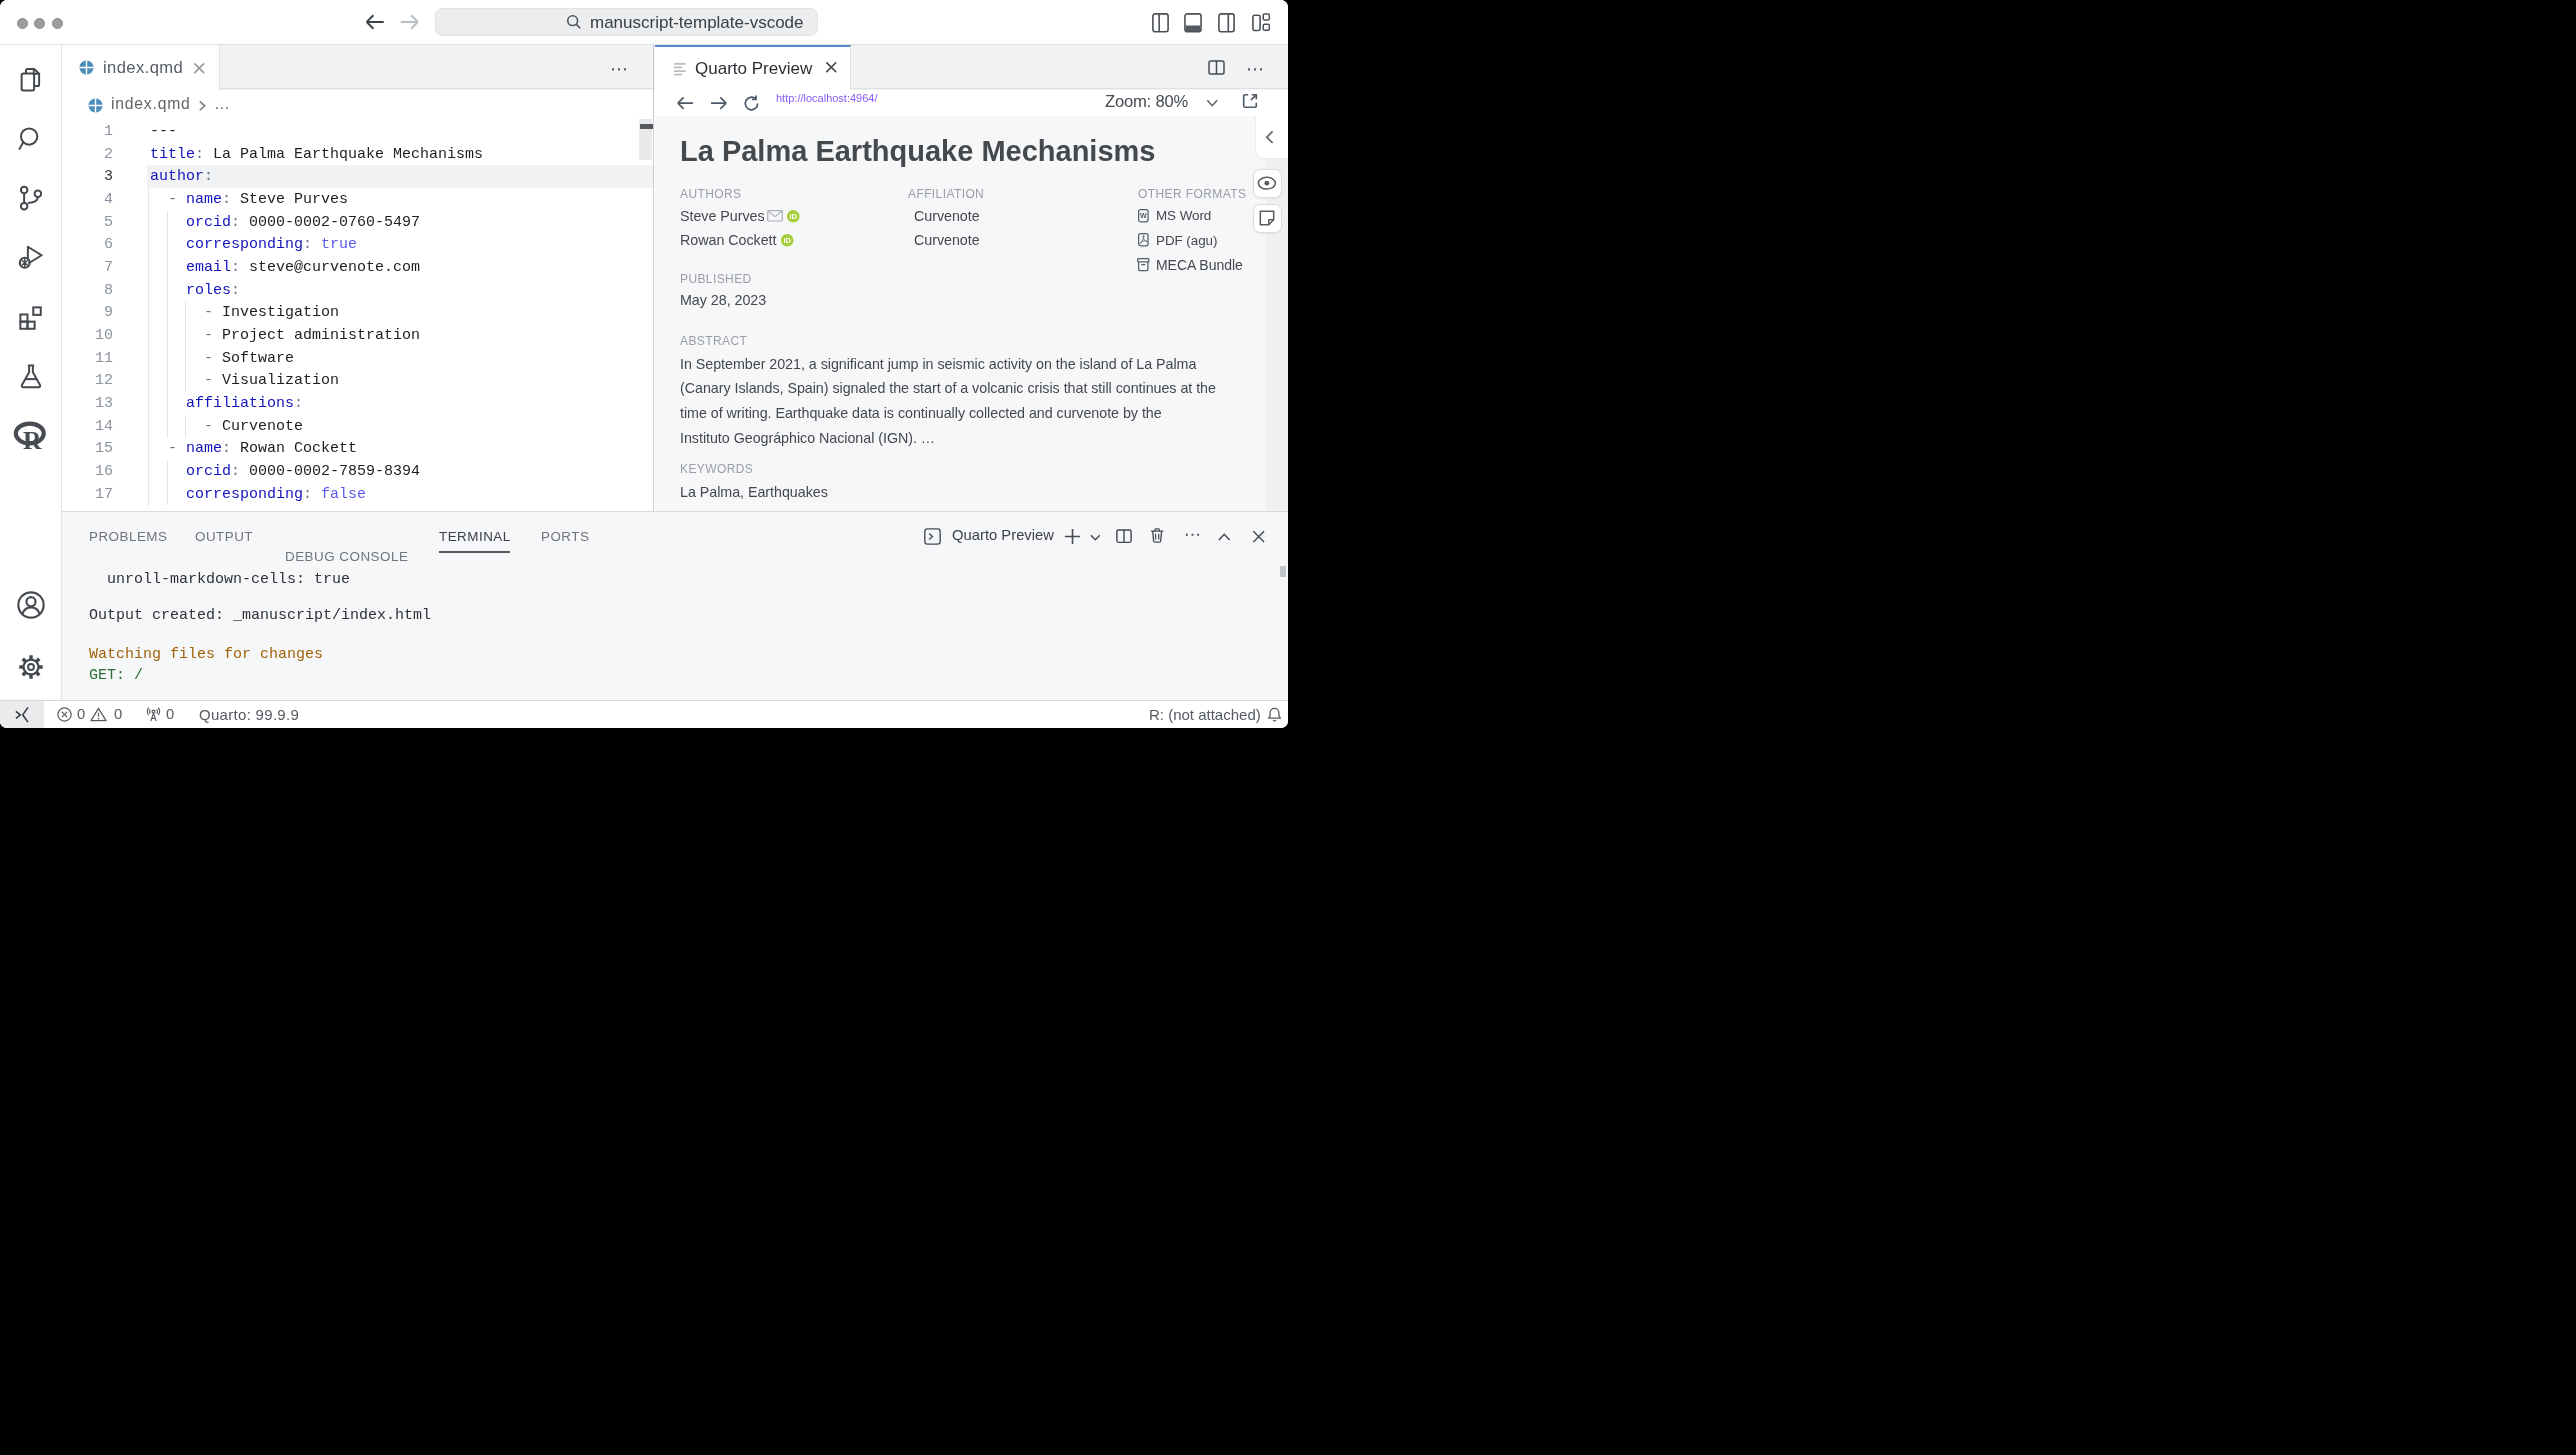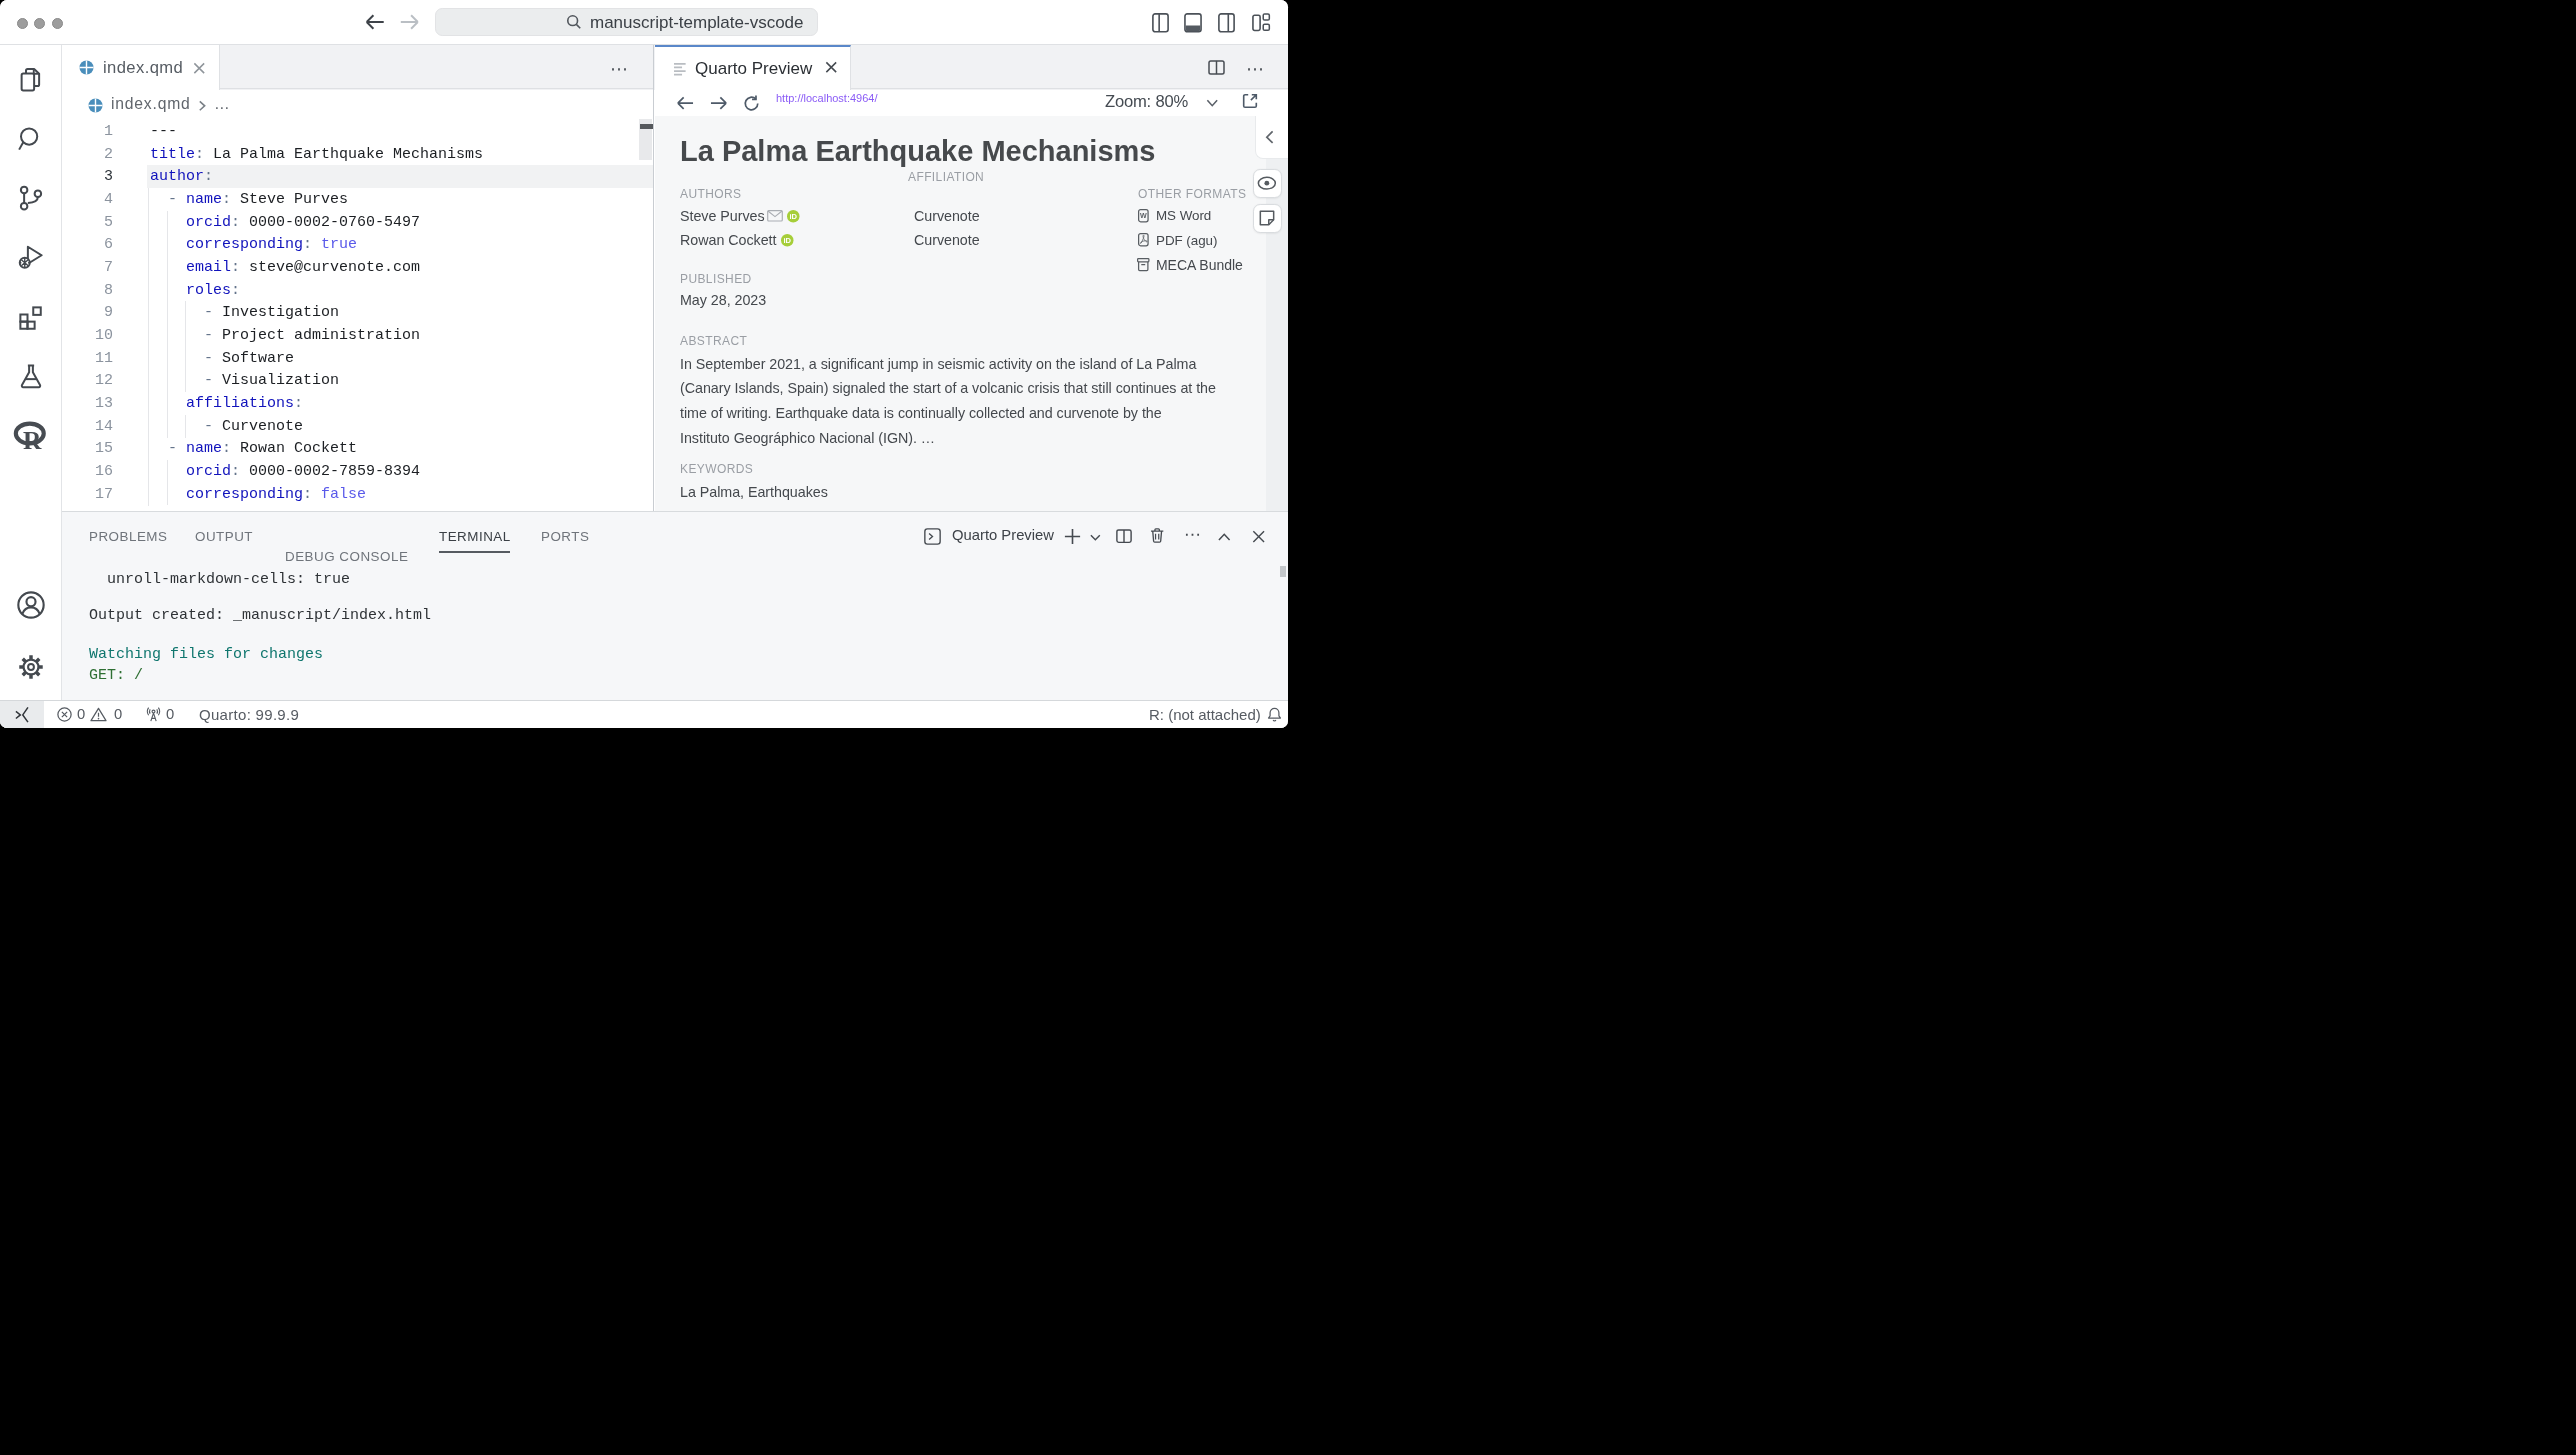--- a/index.html
+++ b/index.html
@@ -262,21 +262,21 @@
       </svg>
       <svg width="18" height="18" style="left:586px; top:1.8px;" viewBox="0 0 20 20">
         <path d="M8 3 H4.5 A1.5 1.5 0 0 0 3 4.5 v11 A1.5 1.5 0 0 0 4.5 17 h11 a1.5 1.5 0 0 0 1.5 -1.5 V12" fill="none" stroke="#4e5a68" stroke-width="1.8"></path>
         <path d="M11 9 L17 3 M12 3 h5 v5" fill="none" stroke="#4e5a68" stroke-width="1.8"></path>
       </svg>
     </div>
     <div class="pvcontent" id="pvcontent">
       <div class="abs" style="left:611px; top:0; width:22px; height:396px; background:#eef0f2;"></div>
       <div class="abs" style="left:25px; top:19px; font-size:29px; font-weight:bold; color:#46494c; letter-spacing:0px;">La Palma Earthquake Mechanisms</div>
       <div class="lbl" style="left:25px; top:71px;">AUTHORS</div>
-      <div class="lbl" style="left:253px; top:54px;">AFFILIATION</div>
+      <div class="lbl" style="left:253px; top:71px;">AFFILIATION</div>
       <div class="lbl" style="left:483px; top:71px;">OTHER FORMATS</div>
       <div class="val" style="left:25px; top:92px;">Steve Purves</div>
       <svg width="16" height="11.6" style="left:112px; top:94px;" viewBox="0 0 19 14">
         <rect x="0.7" y="0.7" width="17.6" height="12.6" rx="1.2" fill="none" stroke="#aaaeb3" stroke-width="1.4"></rect>
         <path d="M1 1.2 L9.5 8 L18 1.2" fill="none" stroke="#aaaeb3" stroke-width="1.4"></path>
       </svg>
       <svg width="12.5" height="12.5" style="left:132px; top:94px;" viewBox="0 0 14 14">
         <circle cx="7" cy="7" r="7" fill="#a6ce39"></circle>
         <text x="7" y="10" font-size="8.5" fill="#fff" text-anchor="middle" font-family="Liberation Sans" font-weight="bold">iD</text>
       </svg>
@@ -362,21 +362,21 @@
     <div class="abs" style="left:1122px; top:11.6px; font-size:17px; color:#454a50; letter-spacing:0.9px;">⋯</div>
     <svg width="12.5" height="8" style="left:1156px; top:20.6px;" viewBox="0 0 14 9">
       <path d="M1 8 L7 1.5 L13 8" stroke="#454a50" stroke-width="1.7" fill="none"></path>
     </svg>
     <svg width="13.4" height="13.4" style="left:1190px; top:18px;" viewBox="0 0 15 15">
       <path d="M1.5 1.5 L13.5 13.5 M13.5 1.5 L1.5 13.5" stroke="#454a50" stroke-width="1.6"></path>
     </svg>
 
     <div class="tline" style="left:27px; top:59px;">  unroll-markdown-cells: true</div>
     <div class="tline" style="left:27px; top:95px;">Output created: _manuscript/index.html</div>
-    <div class="tline" style="left:27px; top:134px; color:#0f766e;">Watching files for changes</div>
+    <div class="tline" style="left:27px; top:134px; color:#a16207;">Watching files for changes</div>
     <div class="tline" style="left:27px; top:155px; color:#2e6f33;">GET: /</div>
     <div class="abs" style="left:1218px; top:54px; width:6.3px; height:10.7px; background:#c3c6c9;"></div>
   </div>
 
   <div class="statusbar" id="statusbar">
     <div class="abs" style="left:0; top:0; width:44px; height:27px; background:#e9ebed;"></div>
     <svg width="14.3" height="17" style="left:15px; top:5.4px;" viewBox="0 0 16 19">
       <path d="M1 6 L6 10 L1 14" stroke="#303439" stroke-width="1.7" fill="none"></path>
       <path d="M14.5 1.5 L8.7 10 L14.5 18" stroke="#303439" stroke-width="1.7" fill="none"></path>
     </svg>

